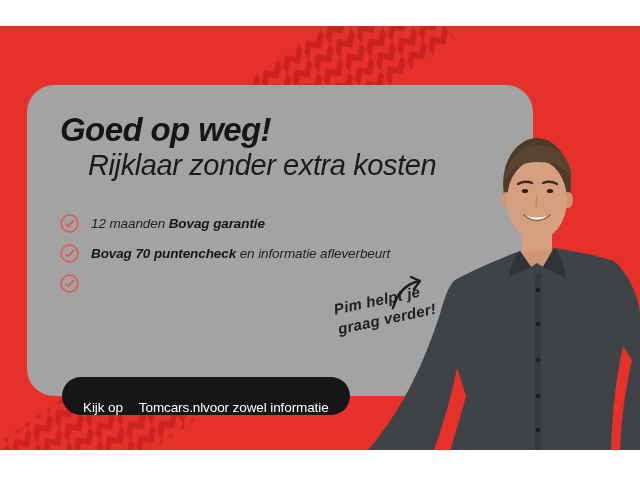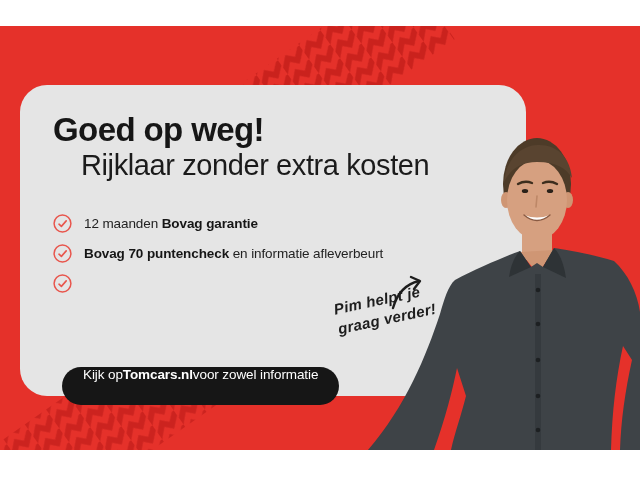--- a/index.html
+++ b/index.html
@@ -13,46 +13,47 @@
   
   .banner {
     position:absolute; left:0; top:26px; width:640px; height:424px;
     background:#e5312a; overflow:hidden;
   }
   .track { position:absolute; z-index:1; pointer-events:none; }
   .track-top { left:215px; top:-34px; }
   .track-bottom { left:-42px; top:312px; }
 
   .card {
-    position:absolute; left:20px; top:59px; width:506px; height:311px;
-    background:#e5e5e5; border-radius:27px; z-index:2;
+    position:absolute; left:27px; top:59px; width:506px; height:311px;
+    background:#a3a3a3; border-radius:27px; z-index:2;
     padding:27px 0 0 33px;
+    font-style:italic;
   }
   .title {
     font-size:33px; font-weight:800; letter-spacing:-0.6px; line-height:1.1;
     color:#161616; white-space:nowrap;
   }
   .subtitle {
     font-size:29px; font-weight:400; letter-spacing:-0.4px; line-height:1.2;
     color:#1b1b1b; white-space:nowrap;margin-left:28px;
   }
   .checklist { margin-top:30px; }
   .check-row { display:flex; align-items:center; margin-bottom:10px; height:20px;text-align:right; }
   .check-badge { width:19px; height:19px; flex:0 0 19px; margin-right:12px; }
   .check-text { font-size:13.5px; letter-spacing:-0.1px; color:#222; white-space:nowrap; }
   .check-text b { font-weight:700; color:#161616; }
 
   .cta-button {
-    position:absolute; left:62px; top:341px; height:38px; z-index:5;
-    display:inline-flex; align-items:flex-start; padding:0 21px;
+    position:absolute; left:62px; top:351px; height:38px; z-index:5;
+    display:inline-flex; align-items:flex-end; padding:0 21px;
     background:#161616; color:#ffffff; border:none; border-radius:20px;
     font-family:"Liberation Sans", sans-serif; font-size:13.5px; letter-spacing:-0.1px;
     white-space:nowrap; cursor:pointer;
   }
-  .cta-button b { font-weight:700; }
+  .cta-button b { font-weight:400;margin-left:16px; }
 
   .advisor { position:absolute; right:0; bottom:0; width:280px; height:316px; z-index:3; }
 
   .note {
     position:absolute; left:332px; top:274px; z-index:4;
     transform:rotate(-12deg); transform-origin:left top;
     font-size:15px; font-weight:700; letter-spacing:0.3px; line-height:1.35;
     color:#1d1d1d; font-style:italic;
   }
   .note-arrow { position:absolute; left:388px; top:248px; z-index:4; }

